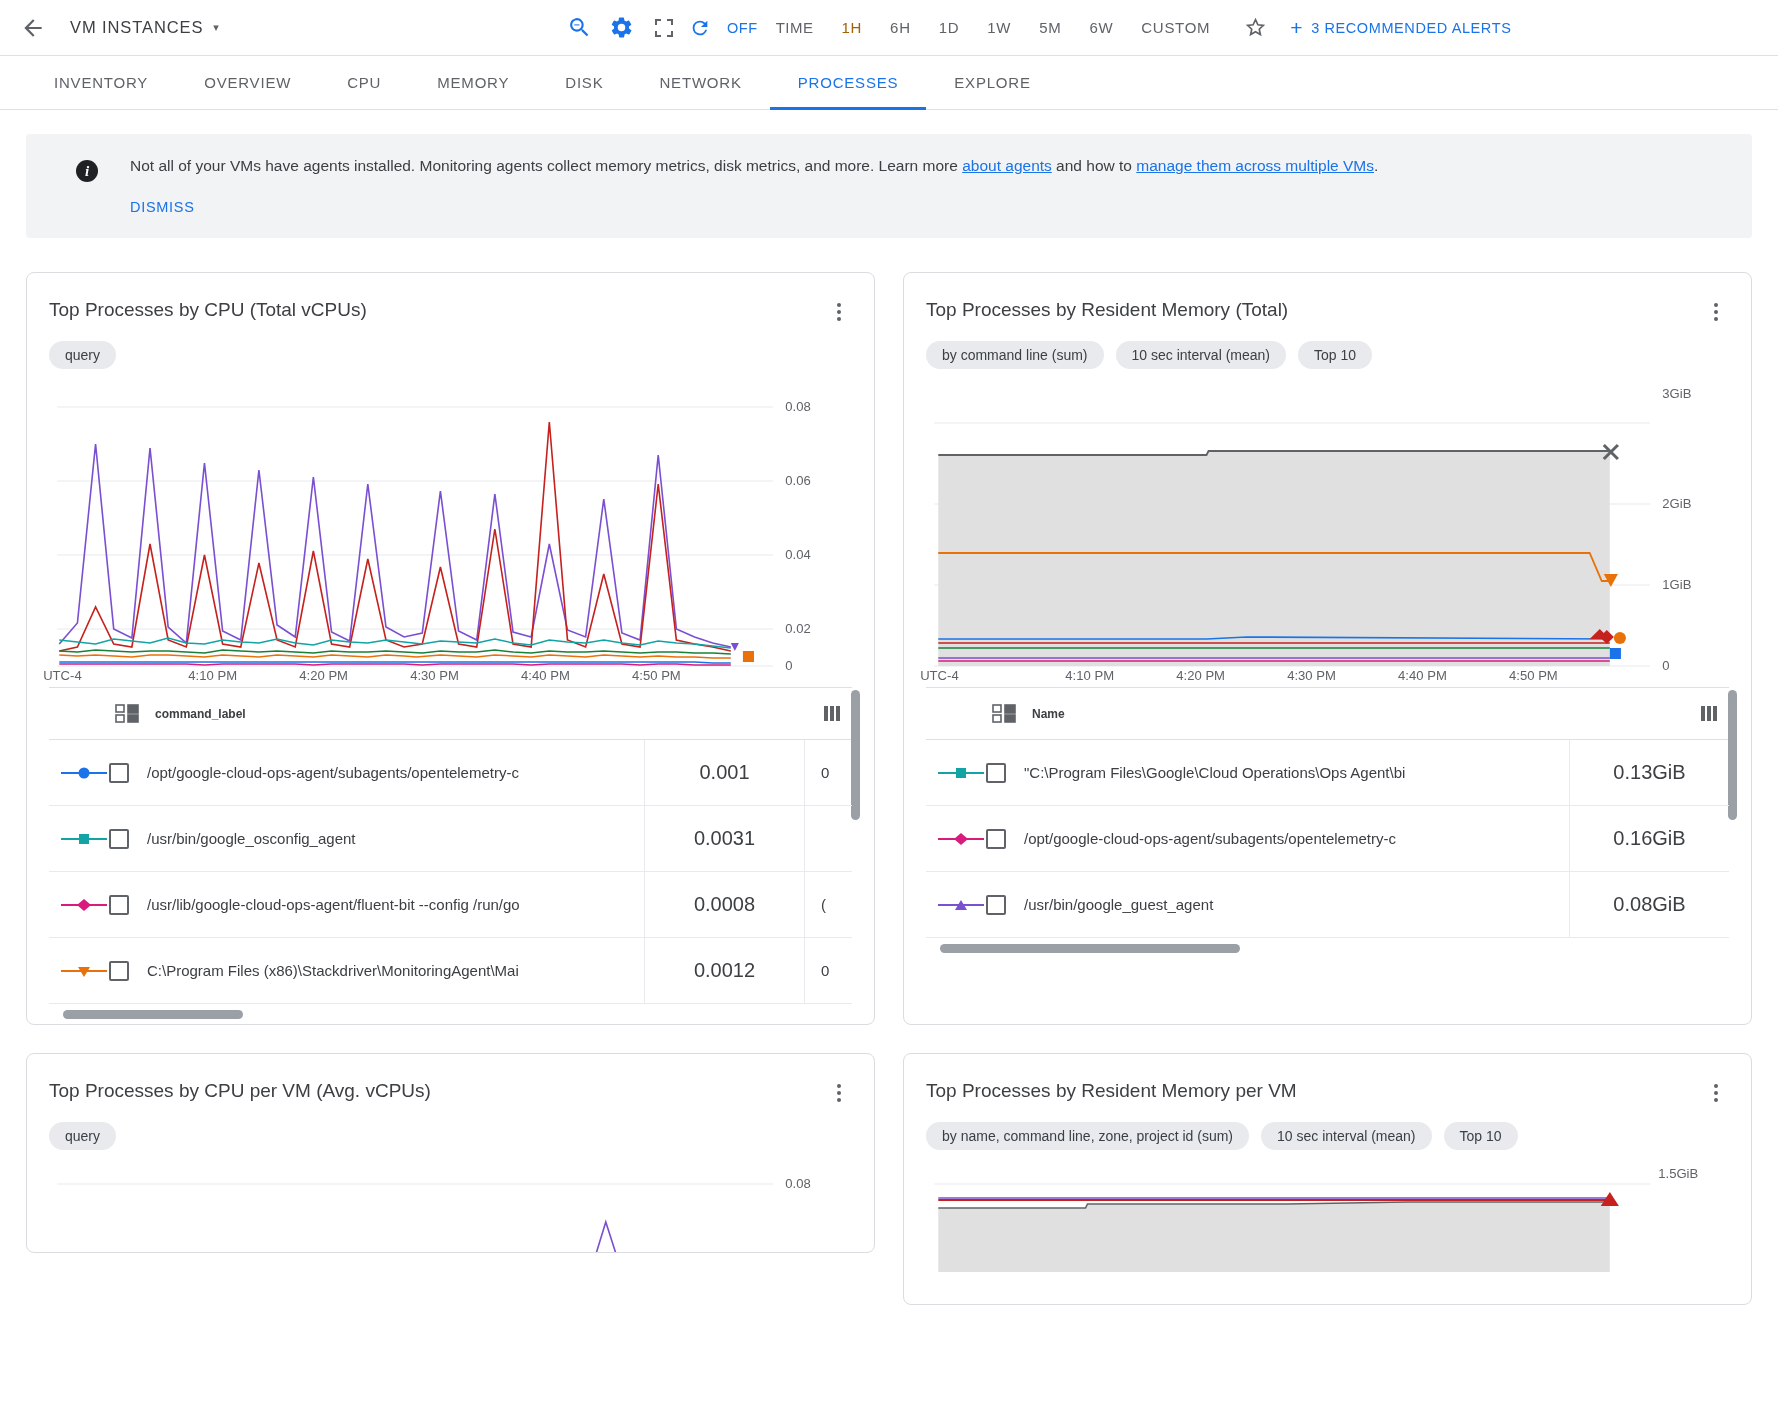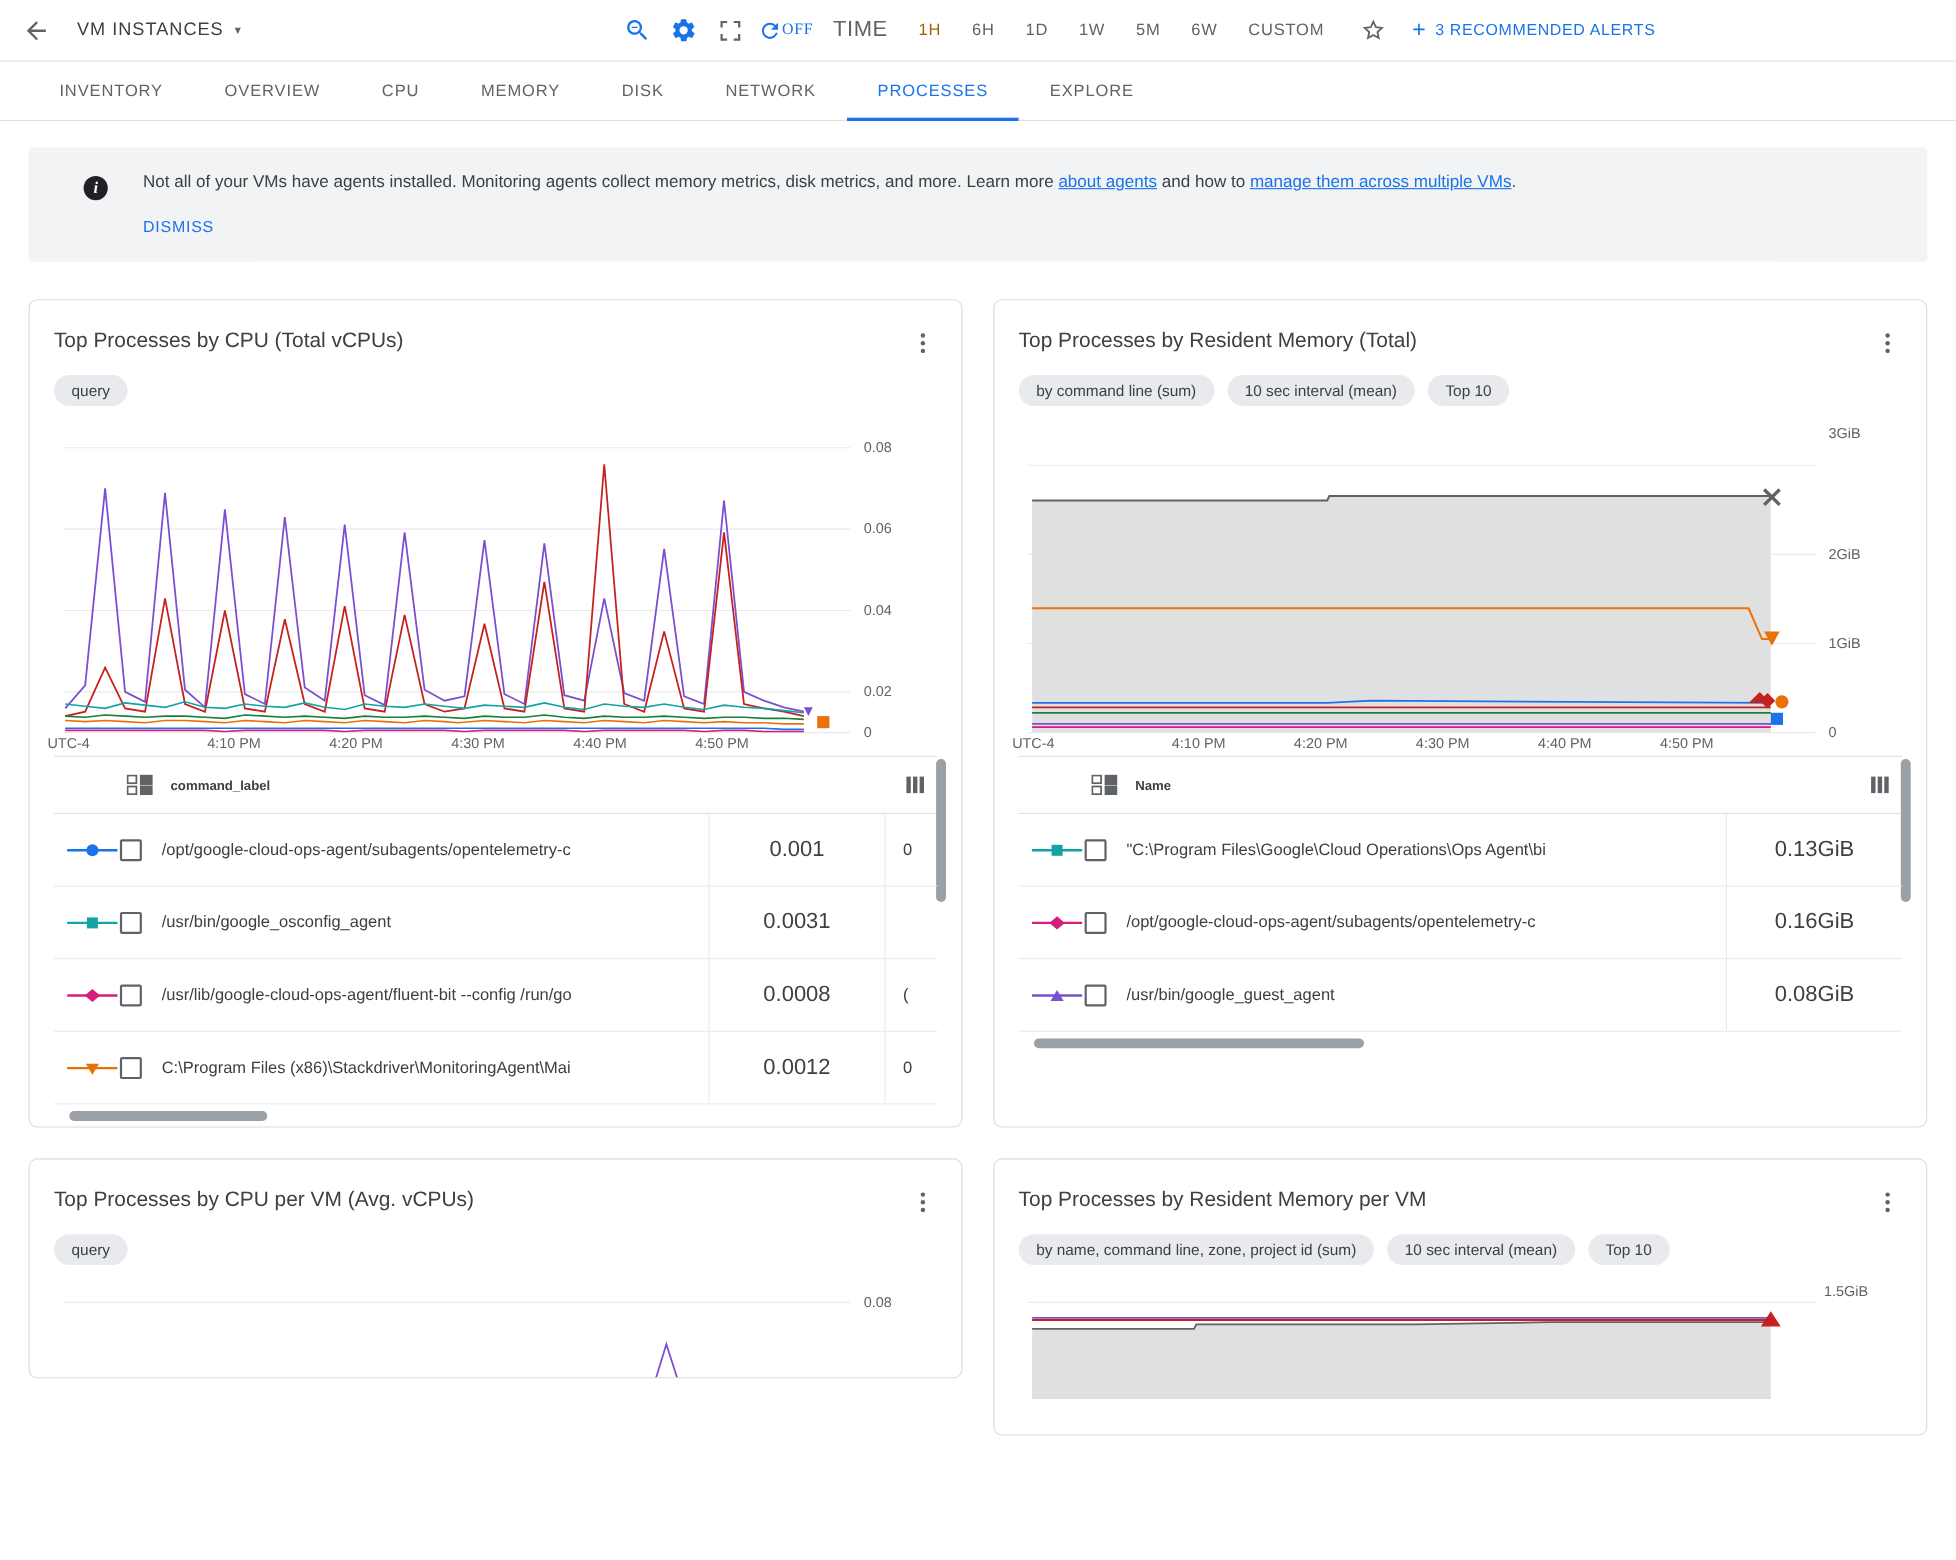--- a/index.html
+++ b/index.html
@@ -55,23 +55,23 @@
   .icon-btn.blue { color: #1a73e8; }
   .refresh-group {
     display: flex; align-items: center;
     color: #1a73e8;
     font-size: 14.5px;
     letter-spacing: .6px;
     cursor: pointer;
     margin-left: 4px;
     margin-right: 18px;
   }
-  .refresh-group .lbl { margin-left: 0; font-family: Liberation Serif, serif; }
+  .refresh-group .lbl { margin-left: 16px; }
   .time-label {
-    font-size: 20px;
+    font-size: 15px;
     color: #5f6368;
     letter-spacing: .5px;
     margin-right: 14px;
   }
   .range-btn {
     font-size: 15px;
     letter-spacing: .7px;
     color: #5f6368;
     padding: 8px 14px;
     cursor: pointer;

